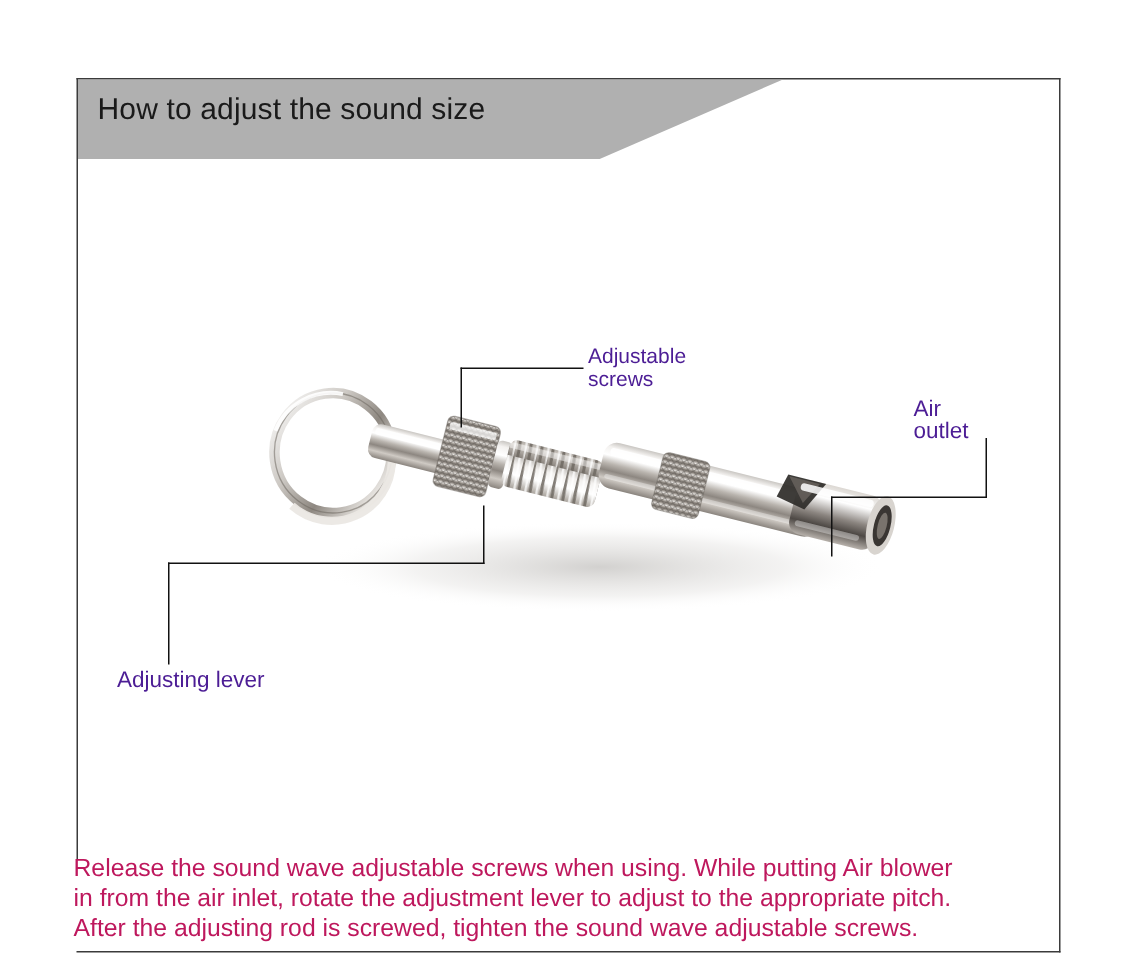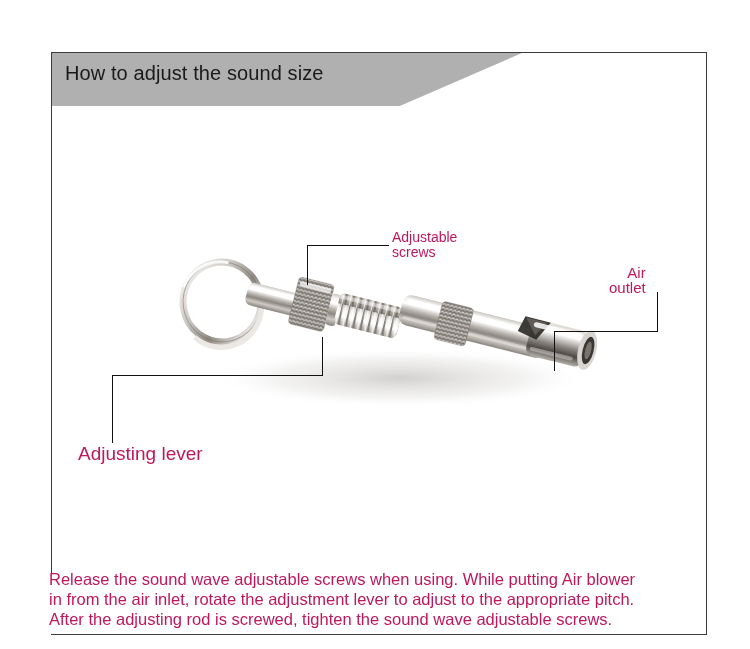--- a/index.html
+++ b/index.html
@@ -78,28 +78,28 @@
   .lead-outlet-v2 { left: 554px; top: 331px; width: 1px;   height: 40px; }
 
   
   .lead-lever-v1 { left: 112px; top: 375px; width: 1px;   height: 68px; }
   .lead-lever-h  { left: 112px; top: 375px; width: 211px; height: 1px;  }
   .lead-lever-v2 { left: 322px; top: 337px; width: 1px;   height: 39px; }
 
   
   .label {
     position: absolute;
-    color: #be185d;
+    color: #4c1d95;
     font-size: 14px;
     line-height: 15px;
     white-space: pre-line;
   }
   .label-screws  { left: 392px; top: 230px; }
-  .label-outlet  { left: 609px; top: 265px; font-size: 15px; text-align: right; }
-  .label-lever   { left: 78px;  top: 446px; font-size: 19px; text-align: right; }
+  .label-outlet  { left: 609px; top: 265px; font-size: 15px; }
+  .label-lever   { left: 78px;  top: 446px; font-size: 15px; text-align: right; }
 
   
   .instructions {
     position: absolute;
     left: 49px;
     top: 569px;
     width: 700px;
     font-size: 16.5px;
     line-height: 20px;
     color: #be185d;

